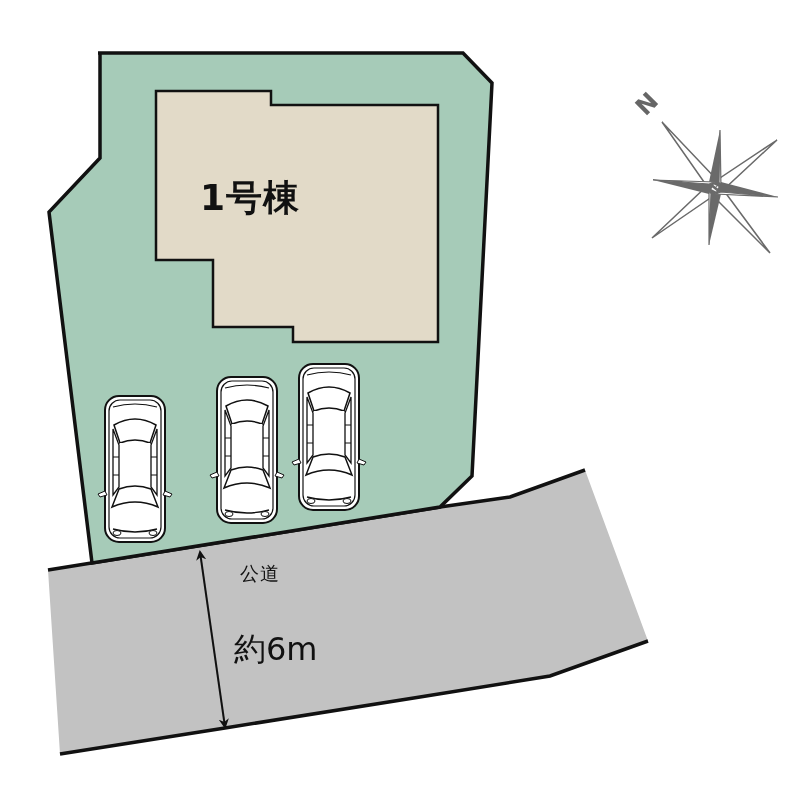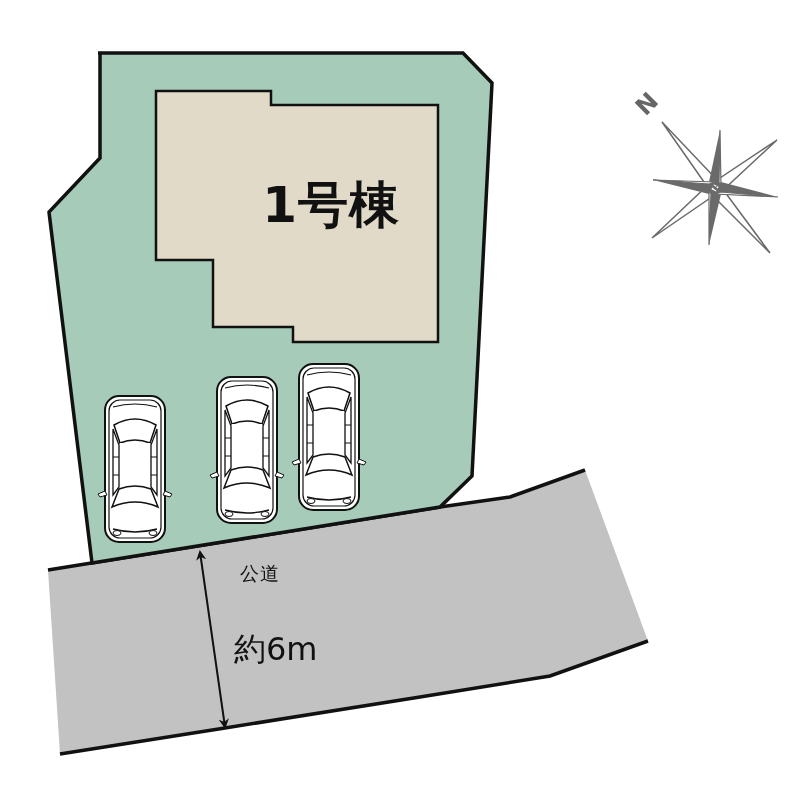--- a/index.html
+++ b/index.html
@@ -1,19 +1,19 @@
 <!DOCTYPE html>
 <html><head>
 <meta charset="utf-8">
 <style>
   html, body { margin: 0; padding: 0; background: #ffffff; }
   body { width: 800px; height: 800px; position: relative; overflow: hidden; font-family: "DejaVu Sans", "Liberation Sans", sans-serif; }
   #canvas { position: absolute; left: 0; top: 0; width: 800px; height: 800px; }
   .label { position: absolute; color: #111111; white-space: nowrap; line-height: 1; }
-  .building-label { left: 200px; top: 180px; width: 200px; text-align: right; font-size: 50px; font-weight: bold; letter-spacing: 1px; }
+  .building-label { left: 200px; top: 180px; width: 200px; text-align: left; font-size: 36px; font-weight: bold; letter-spacing: 1px; }
   .road-name { left: 240px; top: 564px; font-size: 19px; letter-spacing: 1px; }
   .road-width { left: 234px; top: 633px; font-size: 32px; }
   .compass-n { position: absolute; left: 637px; top: 90px; font-size: 24px; font-weight: bold; color: #666666; transform: rotate(-45deg); transform-origin: center; font-family: "DejaVu Sans", sans-serif; }
 </style>
 </head>
 <body>
 
 <svg id="canvas" viewBox="0 0 800 800" xmlns="http://www.w3.org/2000/svg">
   <defs>
     <marker id="arrowhead" markerWidth="10" markerHeight="10" refX="8" refY="5" orient="auto-start-reverse" markerUnits="userSpaceOnUse">

